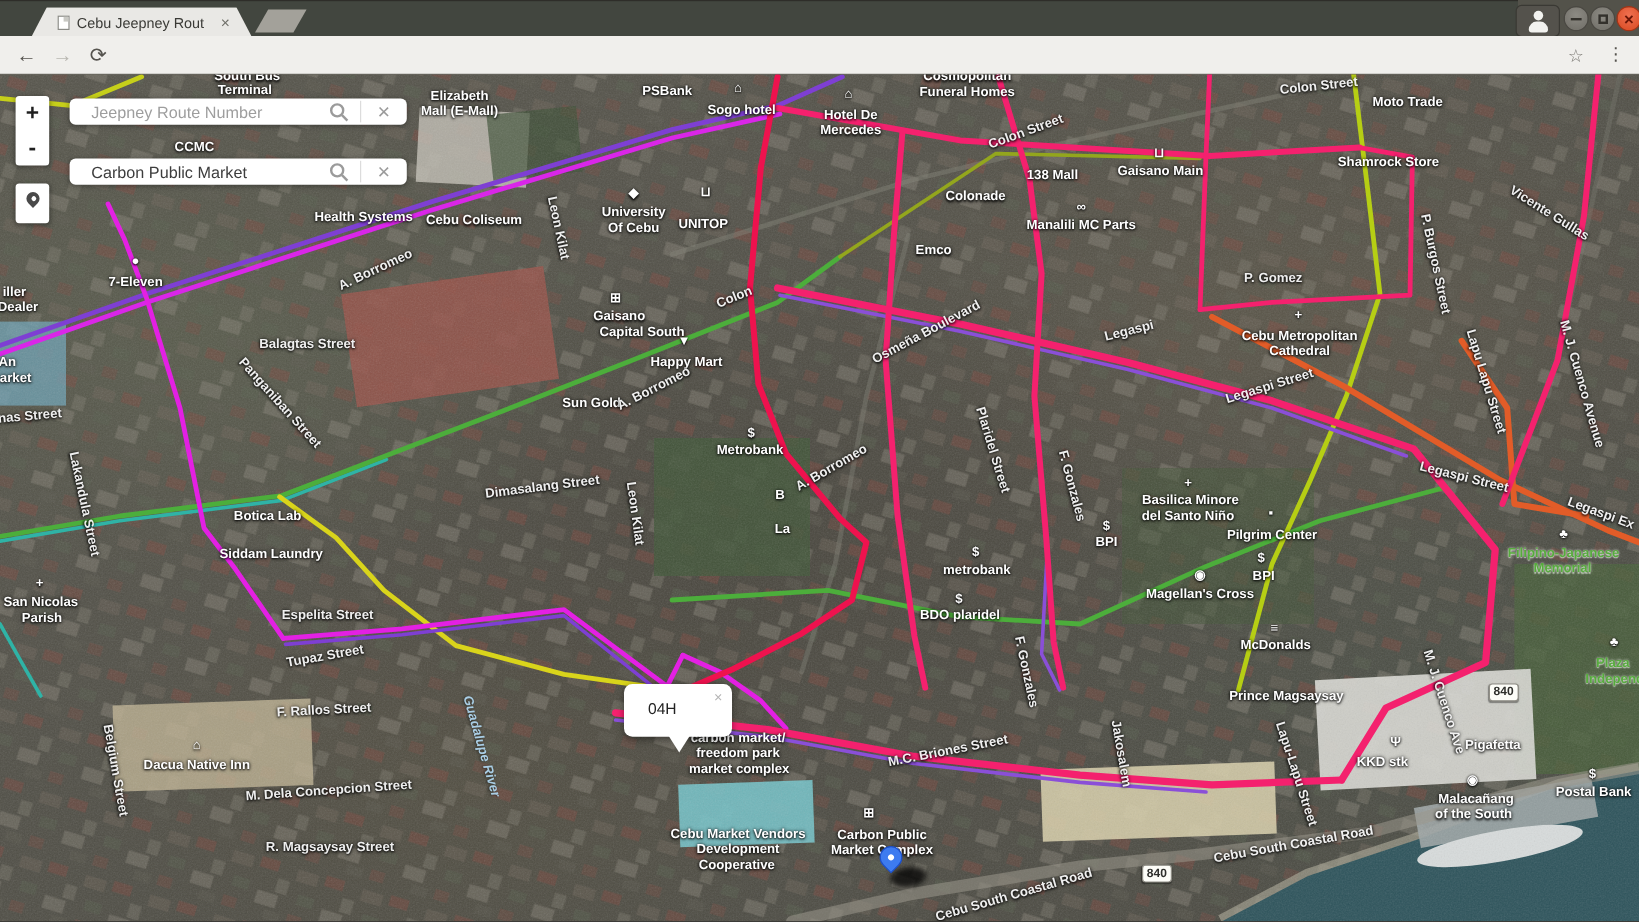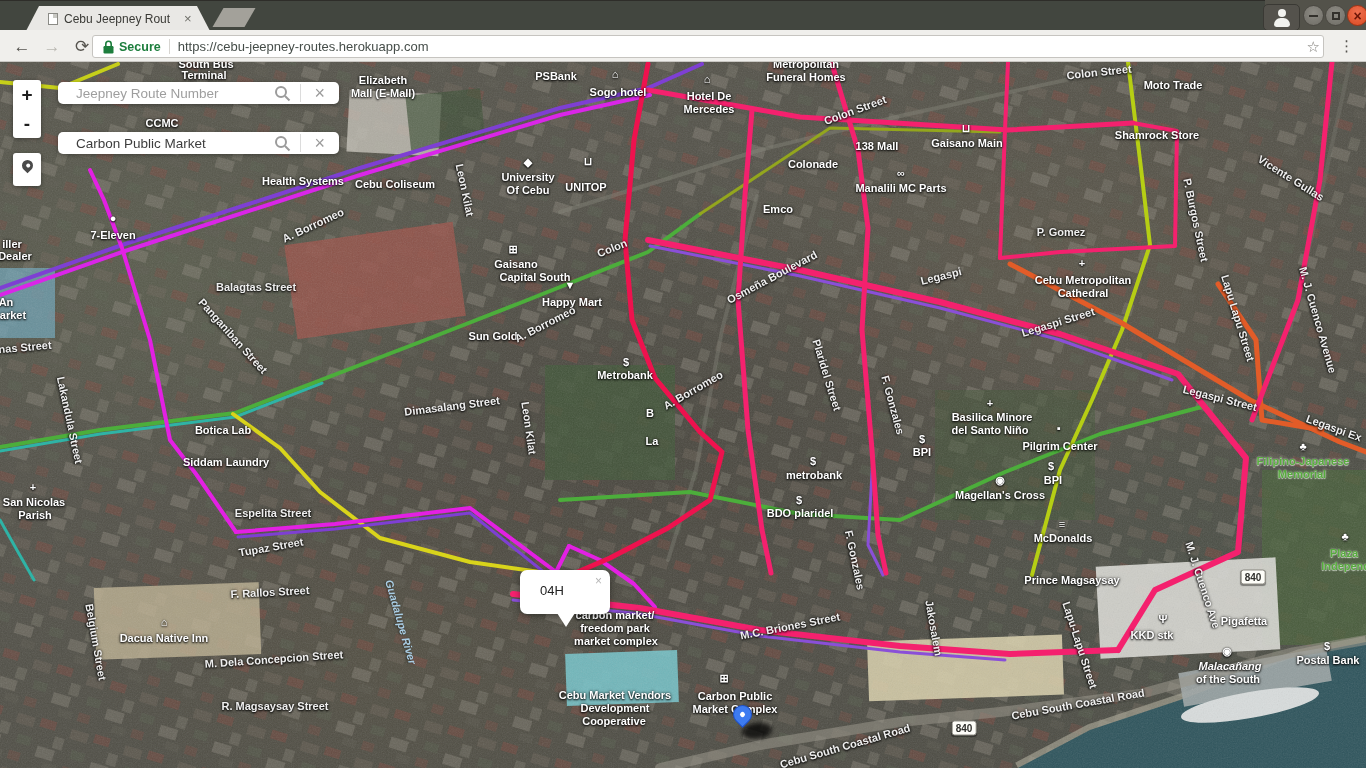--- a/index.html
+++ b/index.html
@@ -118,29 +118,20 @@
       </div>
     <div class="winbtn close">
         <span class="x">×</span>
       </div>
   </div>
 
   <div class="toolbar"></div>
   <div class="navbtn" style="left:10px">←</div>
   <div class="navbtn fwd" style="left:40px">→</div>
   <div class="navbtn" style="left:70px">⟳</div>
-  <div class="omnibox">
-    <svg class="lock-ic" width="11" height="14" viewBox="0 0 11 14">
-      <rect x="0.5" y="6" width="10" height="7.5" rx="1.2" fill="#1d7e3d"></rect>
-      <path d="M2.8 6 V4 a2.7 2.7 0 0 1 5.4 0 V6" fill="none" stroke="#1d7e3d" stroke-width="1.6"></path>
-    </svg>
-    <span class="secure">Secure</span>
-    <span class="omni-div"></span>
-    <span class="url">https://cebu-jeepney-routes.herokuapp.com</span>
-  </div>
   <div class="star">☆</div>
   <div class="menu-dots">⋮</div>
 
   <div class="map">
     <svg class="base" viewBox="0 0 1366 768">
       <defs>
         <pattern id="bld" width="56" height="56" patternUnits="userSpaceOnUse" patternTransform="rotate(17)">
           <rect x="2" y="4" width="18" height="10" fill="#6e655a"></rect>
           <rect x="26" y="2" width="16" height="9" fill="#83493f"></rect>
           <rect x="44" y="16" width="10" height="12" fill="#7d7a6e"></rect>
@@ -220,21 +211,21 @@
         <div class="ml p" style="left: 204px; top: 75px; transform: translate(-50%, -50%);">Terminal</div>
         <div class="ml p" style="left: 162px; top: 123px; transform: translate(-50%, -50%);">CCMC</div>
         <div class="ml p" style="left: 303px; top: 181px; transform: translate(-50%, -50%);">Health Systems</div>
         <div class="ml p" style="left: 395px; top: 184px; transform: translate(-50%, -50%);">Cebu Coliseum</div>
         <div class="ml p" style="left: 383px; top: 80px; transform: translate(-50%, -50%);">Elizabeth</div>
         <div class="ml p" style="left: 383px; top: 93px; transform: translate(-50%, -50%);">Mall (E-Mall)</div>
         <div class="ml p" style="left: 556px; top: 76px; transform: translate(-50%, -50%);">PSBank</div>
         <div class="ml p" style="left: 618px; top: 92px; transform: translate(-50%, -50%); text-align: right;">Sogo hotel</div>
         <div class="ml p" style="left: 709px; top: 96px; transform: translate(-50%, -50%);">Hotel De</div>
         <div class="ml p" style="left: 709px; top: 109px; transform: translate(-50%, -50%);">Mercedes</div>
-        <div class="ml p" style="left: 806px; top: 64px; transform: translate(-50%, -50%);">Metropolitan</div>
+        <div class="ml p" style="left: 806px; top: 64px; transform: translate(-50%, -50%);">Cosmopolitan</div>
         <div class="ml p" style="left: 806px; top: 77px; transform: translate(-50%, -50%);">Funeral Homes</div>
         <div class="ml p" style="left: 528px; top: 177px; transform: translate(-50%, -50%);">University</div>
         <div class="ml p" style="left: 528px; top: 190px; transform: translate(-50%, -50%);">Of Cebu</div>
         <div class="ml p" style="left: 586px; top: 187px; transform: translate(-50%, -50%);">UNITOP</div>
         <div class="ml p" style="left: 516px; top: 264px; transform: translate(-50%, -50%);">Gaisano</div>
         <div class="ml p" style="left: 535px; top: 277px; transform: translate(-50%, -50%);">Capital South</div>
         <div class="ml p" style="left: 572px; top: 302px; transform: translate(-50%, -50%);">Happy Mart</div>
         <div class="ml p" style="left: 493px; top: 336px; transform: translate(-50%, -50%);">Sun Gold</div>
         <div class="ml p" style="left: 625px; top: 375px; transform: translate(-50%, -50%);">Metrobank</div>
         <div class="ml p" style="left: 652px; top: 400px; transform: translate(-50%, -50%); margin-top: 41px;">La</div>
@@ -253,21 +244,21 @@
         <div class="ml p" style="left: 1060px; top: 446px; transform: translate(-50%, -50%);">Pilgrim Center</div>
         <div class="ml p" style="left: 922px; top: 452px; transform: translate(-50%, -50%);">BPI</div>
         <div class="ml p" style="left: 1053px; top: 480px; transform: translate(-50%, -50%);">BPI</div>
         <div class="ml p" style="left: 1000px; top: 495px; transform: translate(-50%, -50%);">Magellan's Cross</div>
         <div class="ml p" style="left: 814px; top: 475px; transform: translate(-50%, -50%);">metrobank</div>
         <div class="ml p" style="left: 800px; top: 513px; transform: translate(-50%, -50%);">BDO plaridel</div>
         <div class="ml p" style="left: 1063px; top: 538px; transform: translate(-50%, -50%);">McDonalds</div>
         <div class="ml p" style="left: 1072px; top: 580px; transform: translate(-50%, -50%);">Prince Magsaysay</div>
         <div class="ml p" style="left: 1152px; top: 635px; transform: translate(-50%, -50%);">KKD stk</div>
         <div class="ml p" style="left: 1244px; top: 621px; transform: translate(-50%, -50%);">Pigafetta</div>
-        <div class="ml p" style="left: 1230px; top: 666px; transform: translate(-50%, -50%); font-style: italic;">Malacañang</div>
+        <div class="ml p" style="left: 1230px; top: 666px; transform: translate(-50%, -50%);">Malacañang</div>
         <div class="ml p" style="left: 1228px; top: 679px; transform: translate(-50%, -50%);">of the South</div>
         <div class="ml p" style="left: 1328px; top: 660px; transform: translate(-50%, -50%);">Postal Bank</div>
         <div class="ml p" style="left: 223px; top: 430px; transform: translate(-50%, -50%);">Botica Lab</div>
         <div class="ml p" style="left: 226px; top: 462px; transform: translate(-50%, -50%);">Siddam Laundry</div>
         <div class="ml p" style="left: 34px; top: 502px; transform: translate(-50%, -50%);">San Nicolas</div>
         <div class="ml p" style="left: 35px; top: 515px; transform: translate(-50%, -50%);">Parish</div>
         <div class="ml p" style="left: 164px; top: 638px; transform: translate(-50%, -50%);">Dacua Native Inn</div>
         <div class="ml p" style="left: 113px; top: 235px; transform: translate(-50%, -50%);">7-Eleven</div>
         <div class="ml p" style="left: 12px; top: 244px; transform: translate(-50%, -50%);">iller</div>
         <div class="ml p" style="left: 15px; top: 256px; transform: translate(-50%, -50%);">Dealer</div>

